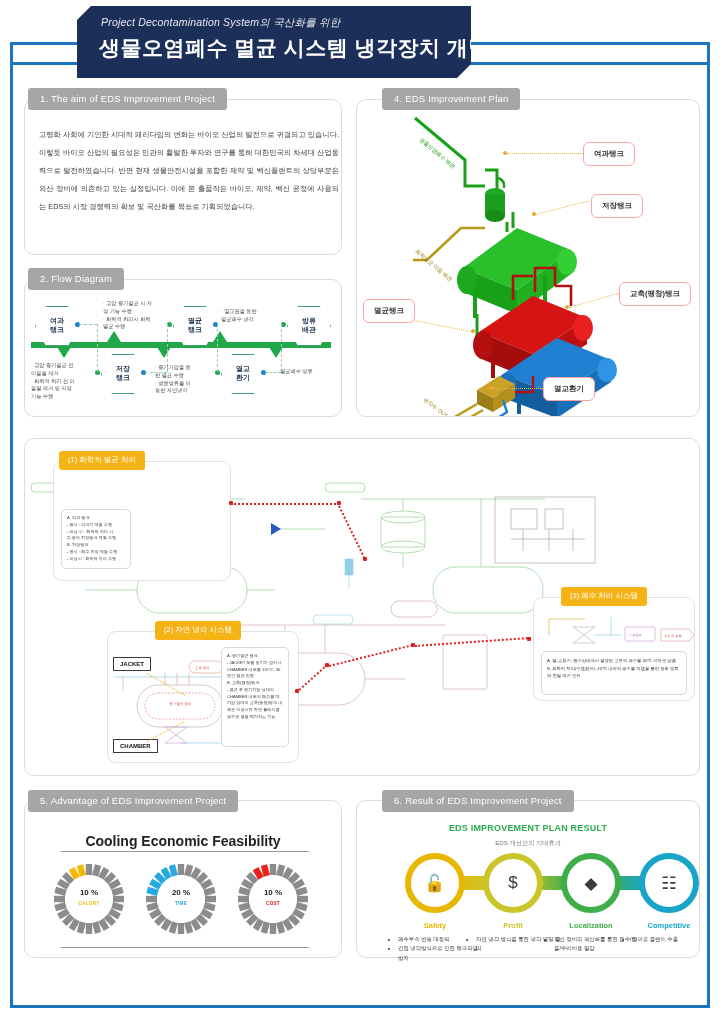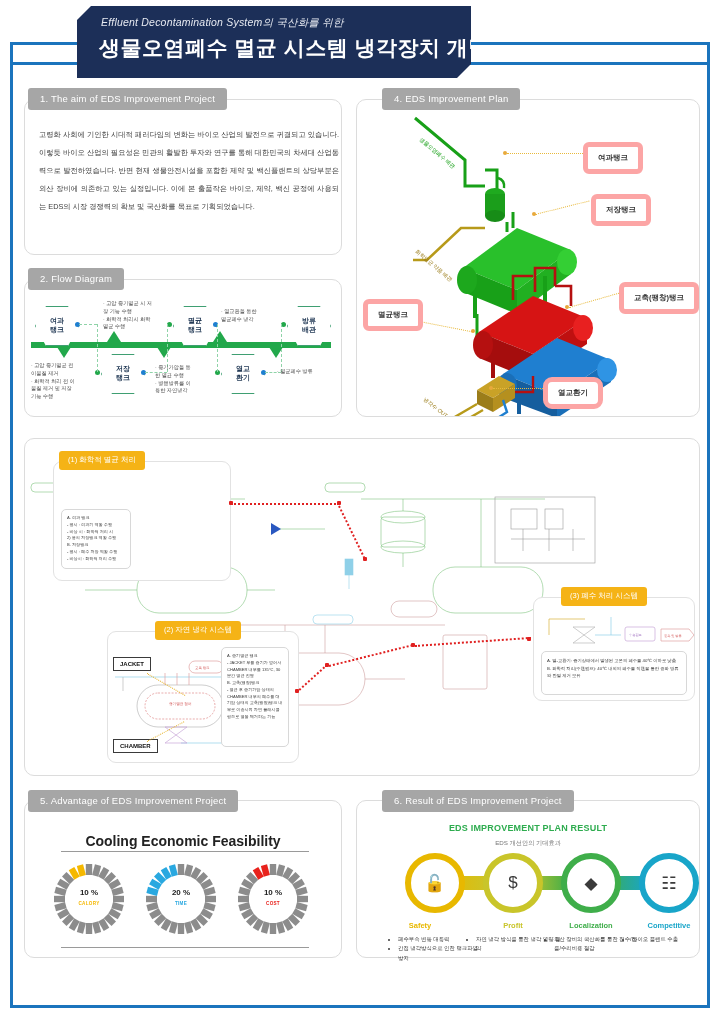--- a/index.html
+++ b/index.html
@@ -35,21 +35,21 @@
   .dot{position:absolute;width:5px;height:5px;border-radius:50%;background:#1f7fd0;}
   .dot.g{background:#22a84b;}
   .vdash{position:absolute;border-left:1px dashed #8fd3a8;}
   .hdash{position:absolute;border-top:1px dashed #8fd3a8;}
   .tri{position:absolute;width:0;height:0;border-left:7px solid transparent;border-right:7px solid transparent;}
   .tri.dn{border-top:11px solid #22a84b;}
   .tri.up{border-bottom:11px solid #22a84b;}
   .fnote{position:absolute;font-size:5.2px;color:#4a4a4a;line-height:1.5;}
 
   
-  .callout{position:absolute;border:5px solid #fca5a5;border-radius:6px;background:#fff;
+  .callout{position:absolute;border:1px solid #fca5a5;border-radius:6px;background:#fff;
            font-size:7.5px;color:#333;font-weight:bold;padding:6px 10px;white-space:nowrap;text-align:right;}
   .cdot{position:absolute;width:4px;height:4px;border-radius:50%;background:#e8a93c;}
   .ldash{position:absolute;border-top:1.2px dotted #e8b93c;}
 
   
   .sub{position:absolute;background:#fff;border:1px solid #e2e2e2;border-radius:9px;box-sizing:border-box;}
   .subtab{position:absolute;background:#f5b316;color:#fff;font-size:7.5px;padding:4px 9px 5px;
           border-radius:3px;white-space:nowrap;z-index:4;}
   .txtbox{position:absolute;border:1px solid #d8d8d8;border-radius:5px;background:#fff;
           font-size:4.1px;color:#3a3a3a;line-height:1.65;padding:5px 5px;box-sizing:border-box;}
@@ -78,21 +78,21 @@
 </style>
 </head>
 <body>
 
 <div class="poster">
 
   <div class="hdr-rule"></div>
   <div class="frame"></div>
 
   <div class="banner">
-    <div class="banner-sub">Effluent Decontamination System의 국산화를 위한</div>
+    <div class="banner-sub">Project Decontamination System의 국산화를 위한</div>
     <div class="banner-title">생물오염폐수 멸균 시스템 냉각장치 개발</div>
   </div>
 
   <div class="sec-tab" style="left:28px;top:88px;">1. The aim of EDS Improvement Project</div>
   <div class="panel" style="left:24px;top:99px;width:318px;height:156px;">
     <div class="aim-text">고령화 사회에 기인한 시대적 패러다임의 변화는 바이오 산업의 발전으로 귀결되고 있습니다. 이렇듯 바이오 산업의 필요성은 민관의 활발한 투자와 연구를 통해 대한민국의 차세대 산업동력으로 발전하였습니다. 반면 현재 생물안전시설을 포함한 제약 및 백신플랜트의 상당부분은 외산 장비에 의존하고 있는 실정입니다. 이에 본 출품작은 바이오, 제약, 백신 공정에 사용되는 EDS의 시장 경쟁력의 확보 및 국산화를 목표로 기획되었습니다.</div>
   </div>
 
   <div class="sec-tab" style="left:28px;top:268px;">2. Flow Diagram</div>
   <div class="panel" style="left:24px;top:279px;width:318px;height:138px;">
@@ -241,21 +241,21 @@
     <div class="ldash" style="left:212px;top:207px;width:52px;transform:rotate(-16deg);transform-origin:left center;"></div>
     <div class="cdot" style="left:208px;top:205px;"></div>
     <div class="callout" style="left:262px;top:182px;">교축(팽창)탱크</div>
 
     <div class="ldash" style="left:52px;top:219px;width:64px;transform:rotate(11deg);transform-origin:left center;"></div>
     <div class="cdot" style="left:114px;top:229px;"></div>
     <div class="callout" style="left:6px;top:199px;">멸균탱크</div>
 
     <div class="ldash" style="left:136px;top:288px;width:52px;"></div>
     <div class="cdot" style="left:132px;top:286px;"></div>
-    <div class="callout" style="left:186px;top:277px;border-radius:9px;">열교환기</div>
+    <div class="callout" style="left:186px;top:277px;">열교환기</div>
   </div>
 
   <div class="panel" style="left:24px;top:438px;width:676px;height:338px;">
 
     <svg width="676" height="336" viewBox="0 0 676 336" style="position:absolute;left:0;top:0;">
       <g stroke="#7fc47f" fill="none" stroke-width="0.6">
         <rect x="60" y="78" width="44" height="30" rx="3"></rect>
         <ellipse cx="82" cy="78" rx="22" ry="6"></ellipse>
         <ellipse cx="82" cy="108" rx="22" ry="6"></ellipse>
         <rect x="112" y="128" width="110" height="46" rx="22"></rect>
@@ -488,21 +488,21 @@
   <div class="panel" style="left:356px;top:800px;width:344px;height:158px;">
     <div class="res-title" style="top:22px;">EDS IMPROVEMENT PLAN RESULT</div>
     <div class="res-sub" style="top:38px;">EDS 개선안의 기대효과</div>
     <div id="resultflow">
         <div class="connbar" style="left: 88px; top: 75px; width: 46px; background: linear-gradient(90deg, rgb(232, 184, 0), rgb(201, 197, 42));"></div>
         <div class="connbar" style="left: 166px; top: 75px; width: 46px; background: linear-gradient(90deg, rgb(201, 197, 42), rgb(63, 174, 74));"></div>
         <div class="connbar" style="left: 244px; top: 75px; width: 46px; background: linear-gradient(90deg, rgb(63, 174, 74), rgb(24, 165, 201));"></div>
         <div class="ring" style="left: 48px; top: 52px; border: 6px solid rgb(232, 184, 0);">
           <div style="position: absolute; left: 0px; right: 0px; top: 14px; text-align: center; font-size: 17px; color: rgb(59, 59, 59);">🔓</div>
         </div>
-        <div class="res-name" style="left: 18px; top: 120px; color: rgb(232, 184, 0);">Safety</div>
+        <div class="res-name" style="left: 33px; top: 120px; color: rgb(232, 184, 0);">Safety</div>
         <div class="res-bul" style="left: 34px; top: 134px;">
           <ul>
             <li>폐수부속 변동 대응력</li>
             <li>간접 냉각방식으로 인한 탱크파열 방지</li>
           </ul>
         </div>
         <div class="ring" style="left: 126px; top: 52px; border: 6px solid rgb(201, 197, 42);">
           <div style="position: absolute; left: 0px; right: 0px; top: 14px; text-align: center; font-size: 17px; color: rgb(59, 59, 59);">$</div>
         </div>
         <div class="res-name" style="left: 111px; top: 120px; color: rgb(201, 197, 42);">Profit</div>

